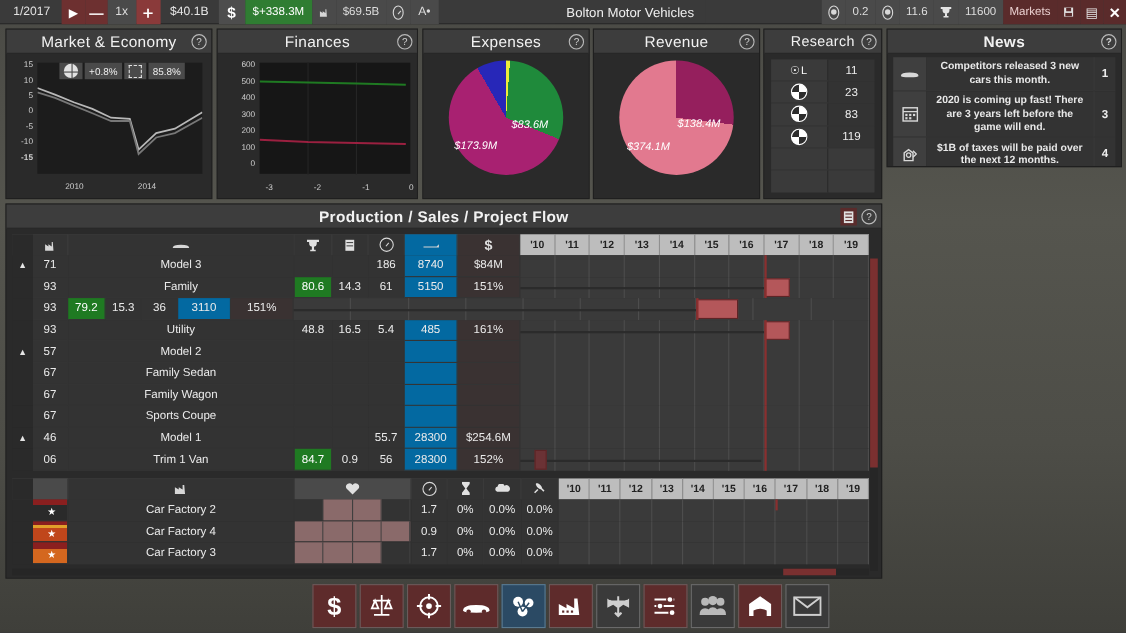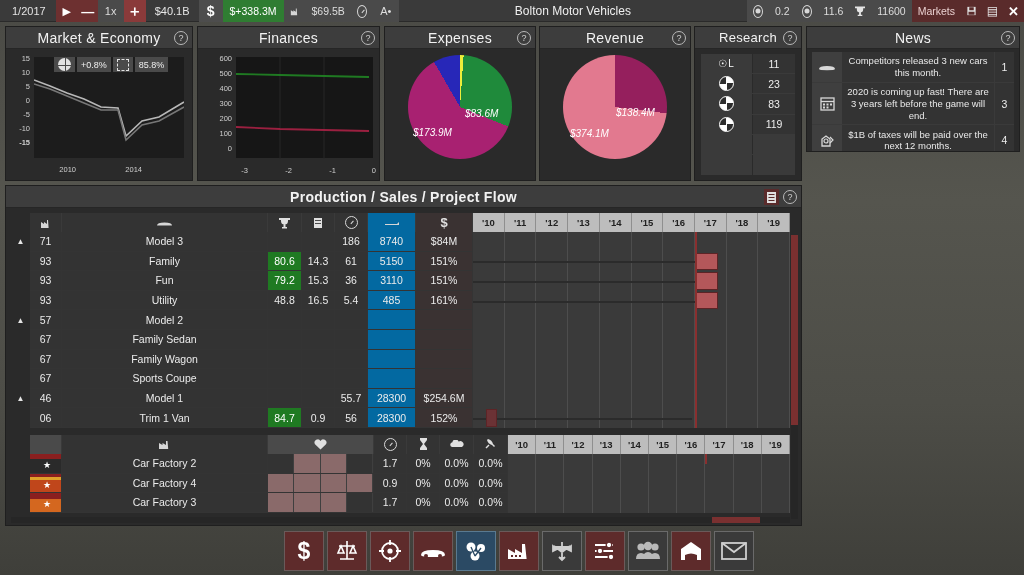--- a/index.html
+++ b/index.html
@@ -59,21 +59,21 @@
           border-radius:50%; border:1.3px solid #b9b9b9; color:#cfcfcf;
           font-size:9px; line-height:12px; text-align:center; }
   .panel-bd { flex:1 1 auto; position:relative; background:#2a2a2a; overflow:hidden; }
 
   
   #p-market { left:5px; top:26px; width:188px; height:155px; }
   #p-finance { left:197px; top:26px; width:183px; height:155px; }
   #p-exp { left:384px; top:26px; width:152px; height:155px; }
   #p-rev { left:539px; top:26px; width:152px; height:155px; }
   #p-res { left:694px; top:26px; width:108px; height:155px; }
-  #p-news { left:806px; top:26px; width:214px; height:126px; }
+  #p-news { left:806px; top:26px; width:214px; height:126px;font-weight:bold; }
 
   .chart-area { position:absolute; background:#1c1c1c; }
   .axis-lbl { position:absolute; font-size:7.5px; color:#cfcfcf; text-align:right; }
   .axis-lbl.c { text-align:right; }
 
   .badge-row { position:absolute; display:flex; gap:2px; align-items:center; }
   .badge { background:#4a4a4a; color:#efefef; font-size:9px;
            padding:2px 4px; display:flex; align-items:center; height:15px;}
   .globe { width:13px; height:13px; border-radius:50%; background:#e2e2e2;
            position:relative; }
@@ -522,21 +522,20 @@
                 <div class="bar-wrap">
                   <div class="gbar" style="left: 0%; width: 70%;"></div>
                   <div class="gblock" style="left: 70%; width: 7.2%; top: 1px; bottom: 1px;"></div>
                 </div>
                 <div class="nowline" style="left: 70%; top: 0px; bottom: 0px;"></div>
               </div>
             </div>
             <div class="row">
               <div class="c-arrow"></div>
               <div class="cell c-num">93</div>
-              <div class="cell c-name">Fun</div>
               <div class="cell c-s1 green">79.2</div>
               <div class="cell c-s2">15.3</div>
               <div class="cell c-s3">36</div>
               <div class="cell c-s4">3110</div>
               <div class="cell c-s5">151%</div>
               <div class="tl">
                 <div class="tl-col"></div>
                 <div class="tl-col"></div>
                 <div class="tl-col"></div>
                 <div class="tl-col"></div>

